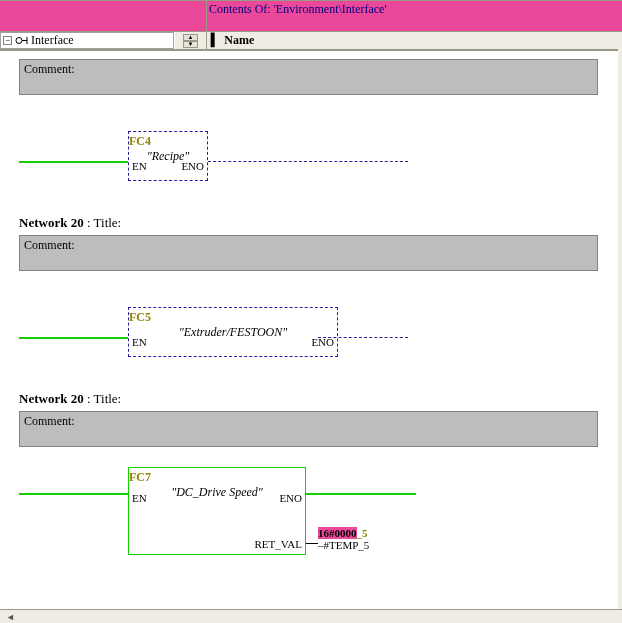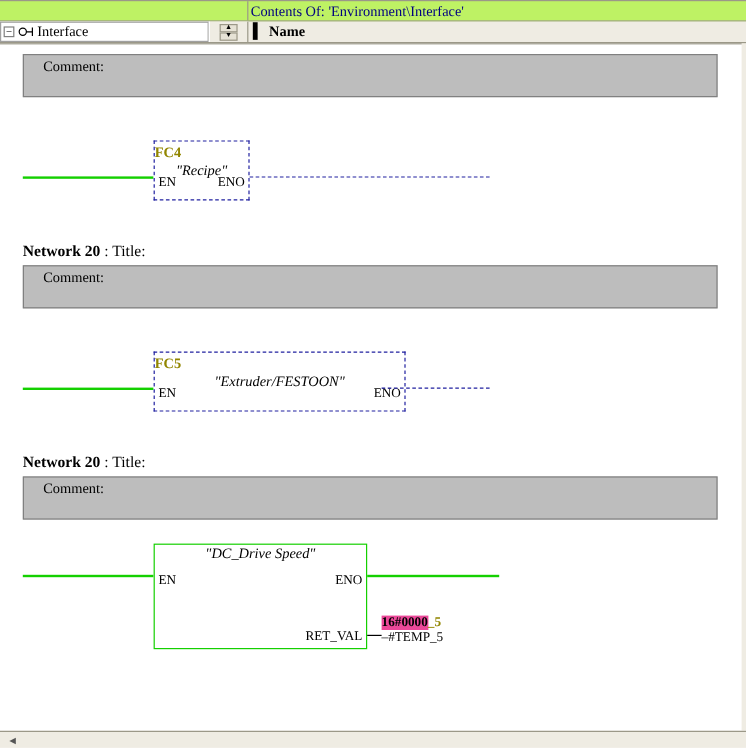--- a/index.html
+++ b/index.html
@@ -7,24 +7,24 @@
     margin: 0;
     font-family: "Times New Roman", "SimSun", serif;
     font-size: 12px;
     background: #efece3;
     width: 622px;
     height: 623px;
     overflow: hidden;
   }
   .top-bar {
     display: flex;
-    height: 18px;
+    height: 32px;
     border-top: 1px solid #9b9888;
     border-bottom: 1px solid #9b9888;
-    background: #bef264;
+    background: #ec4899;
   }
   .top-left {
     width: 207px;
     border-right: 1px solid #9b9888;
     height: 100%;
   }
   .top-right {
     flex: 1;
     padding: 1px 2px;
     color: #000080;
@@ -95,21 +95,21 @@
   .net-title {
     padding: 4px 0 4px 19px;
     font-size: 13px;
   }
   .net-title b { font-weight: bold; }
   .comment-box {
     margin: 0 24px 0 19px;
     height: 36px;
     border: 1px solid #808080;
     background: #bdbdbd;
-    padding: 2px 16px;
+    padding: 2px 4px;
     font-size: 12px;
     color: #000;
   }
   .rung {
     position: relative;
     height: 80px;
     margin: 28px 0 0 19px;
   }
   .rail-in {
     position: absolute;
@@ -249,20 +249,21 @@
   <div class="network-block">
     <div class="net-title">
       <b>Network 20</b><span> : </span><span>Title:</span>
     </div>
     <div class="comment-box">
       <span>Comment:</span>
     </div>
     <div class="rung rung7">
       <div class="rail-in" style="width:109px;top:28px;"></div>
       <div class="fblock solid" style="left:109px;width:178px;height:88px;top:2px;">
+        <div class="fname">FC7</div>
         <div class="fdesc">"DC_Drive Speed"</div>
         <div class="pin en" style="top:24px;">EN</div>
         <div class="pin eno" style="top:24px;">ENO</div>
         <div class="retval-row" style="top:70px;">RET_VAL</div>
       </div>
       <div class="rail-out-solid" style="left:287px;width:110px;top:28px;"></div>
       <div class="hline-to-val" style="left:287px;width:12px;top:78px;"></div>
       <div class="out-val" style="left:299px;top:62px;">
         <span class="hex">16#0000</span><span class="suffix">_5</span><br>
         <span>–</span><span class="temp">#TEMP_5</span>

